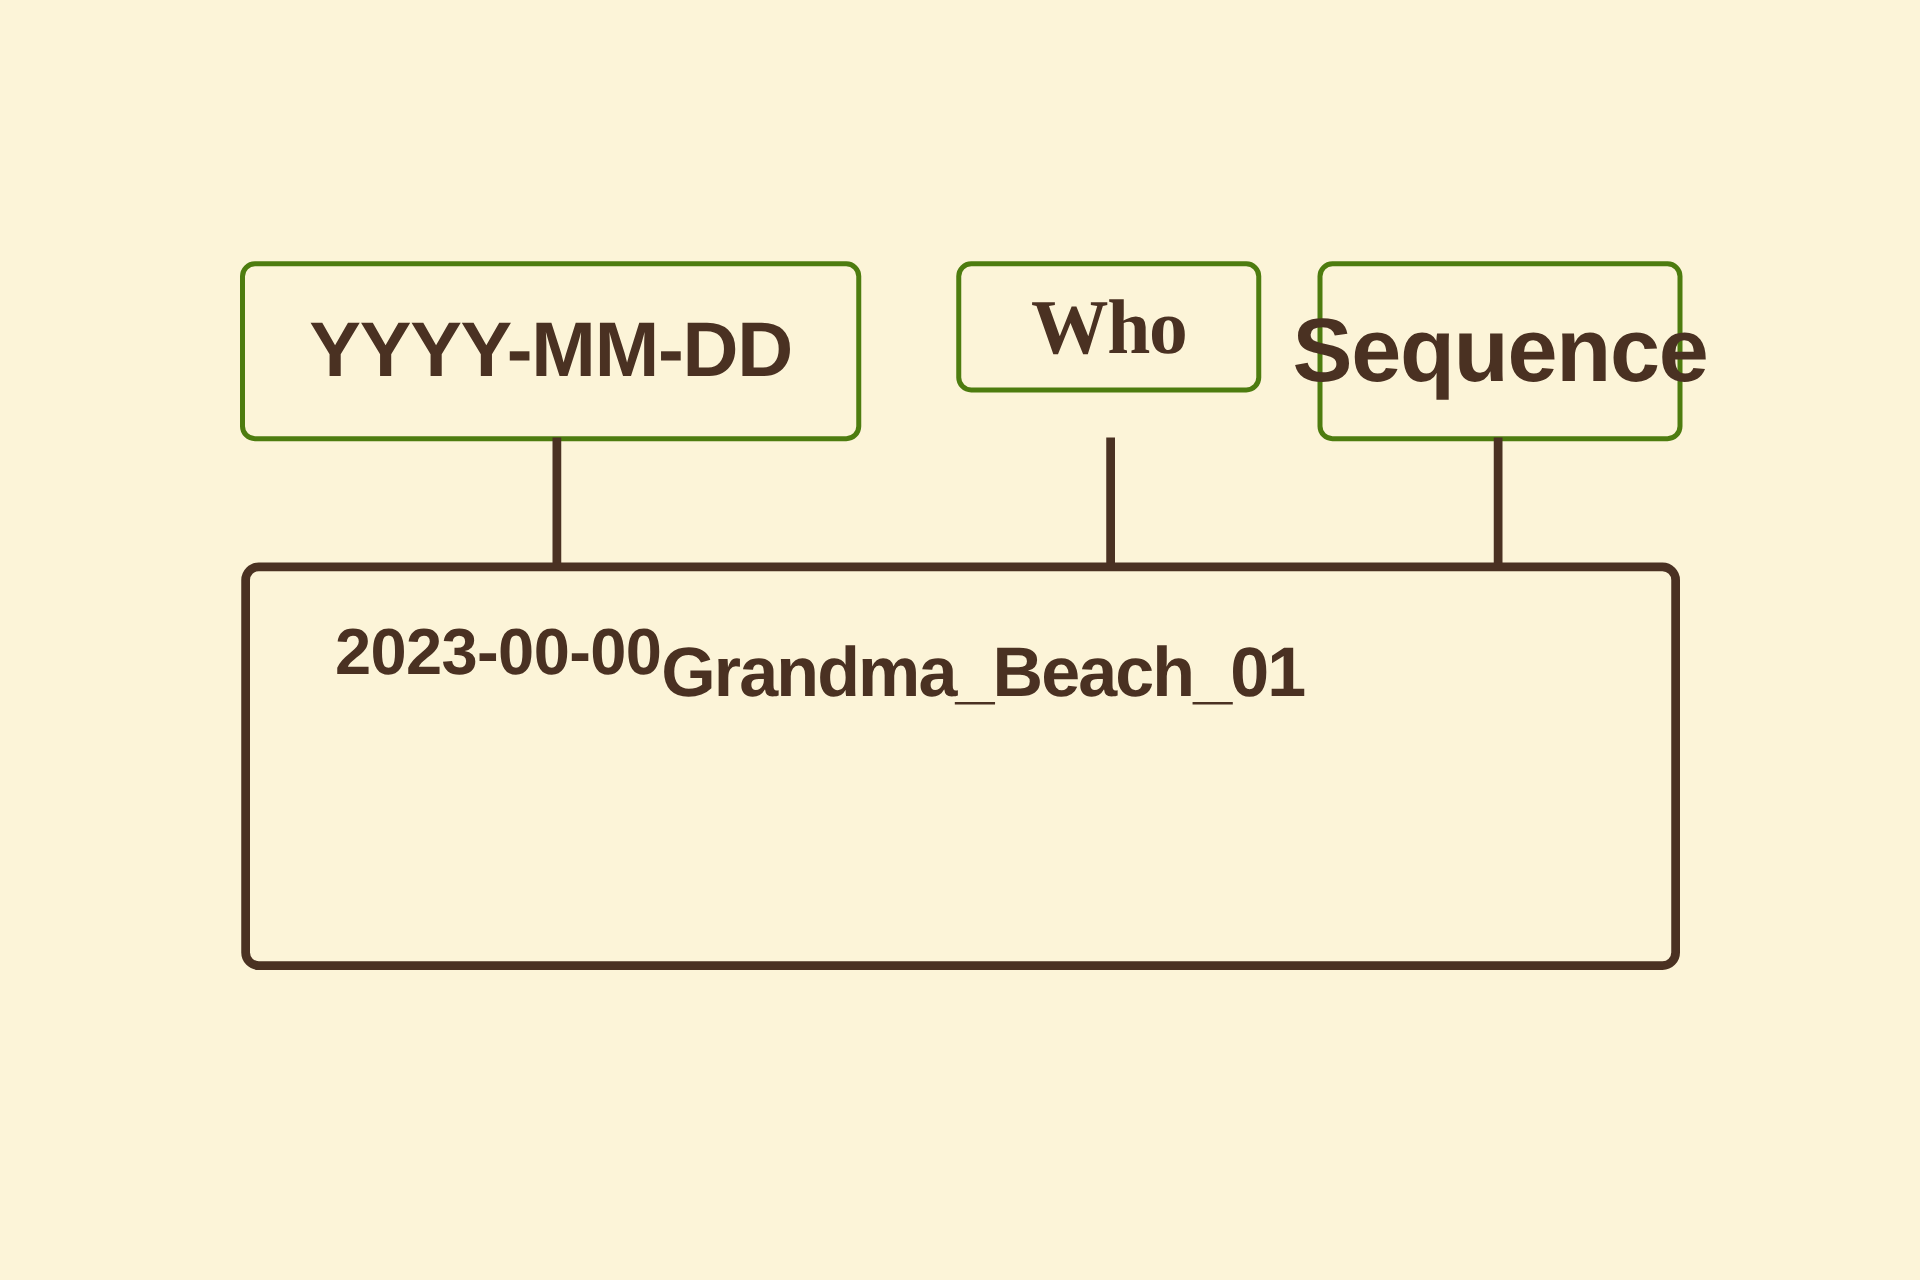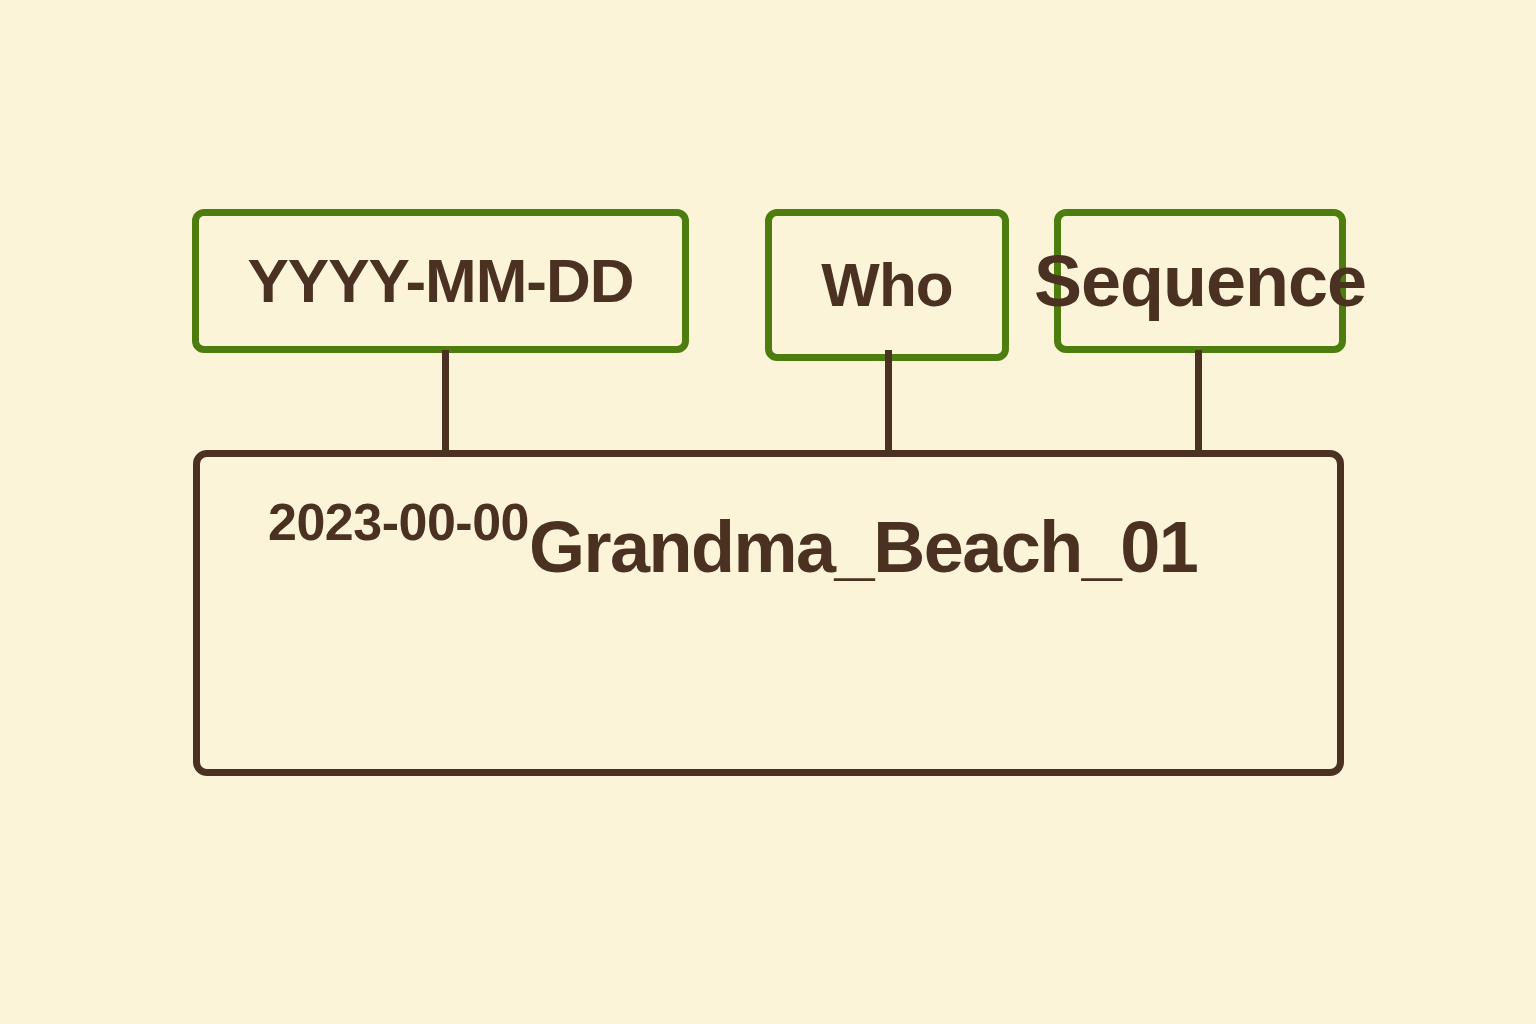--- a/index.html
+++ b/index.html
@@ -17,39 +17,39 @@
   #diagram-root {
     position: relative;
     width: 1536px;
     height: 1024px;
   }
 
   
   .part-box {
     position: absolute;
     box-sizing: border-box;
-    border: 7px solid #4d7c0f;
+    border: 4px solid #4d7c0f;
     border-radius: 12px;
     background: transparent;
     display: flex;
     align-items: center;
     justify-content: center;
   }
 
   .part-label {
     color: #4a3122;
     font-weight: 700;
     font-size: 64px;
     line-height: 1;
     letter-spacing: -1px;
     white-space: nowrap;
   }
 
   #part-box-date   { left: 192px;  top: 209px; width: 497px; height: 144px; }
-  #part-box-who    { left: 765px;  top: 209px; width: 244px; height: 152px; }
+  #part-box-who    { left: 765px;  top: 209px; width: 244px; height: 105px; font-family: Liberation Serif, serif; }
   #part-box-seq    { left: 1054px; top: 209px; width: 292px; height: 144px; }
 
   #part-label-date { font-size: 62px; }
   #part-label-who  { font-size: 62px; }
   #part-label-seq  { font-size: 72px; }
 
   
   .connector {
     position: absolute;
     width: 7px;
@@ -85,21 +85,21 @@
     color: #4a3122;
     font-size: 52px;
     font-weight: 700;
     line-height: 1.05;
     letter-spacing: -0.5px;
     white-space: nowrap;
   }
 
   #result-filename {
     color: #4a3122;
-    font-size: 72px;
+    font-size: 56px;
     font-weight: 700;
     line-height: 1.12;
     letter-spacing: -1.5px;
     white-space: nowrap;
     margin-top: 12px;
   }
 </style>
 </head>
 <body>
 

